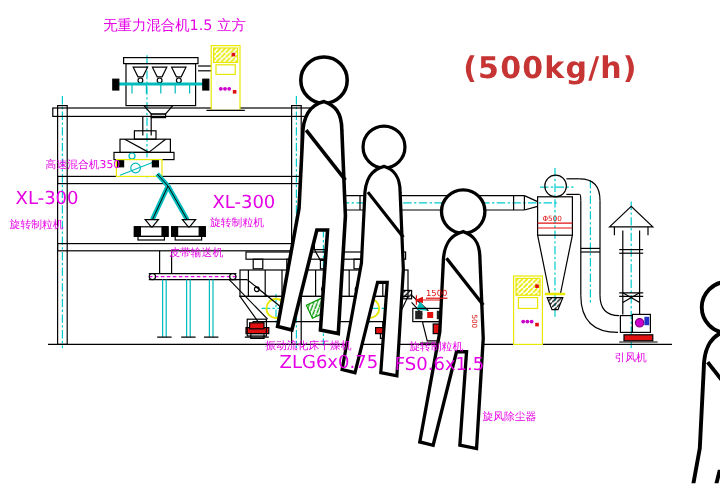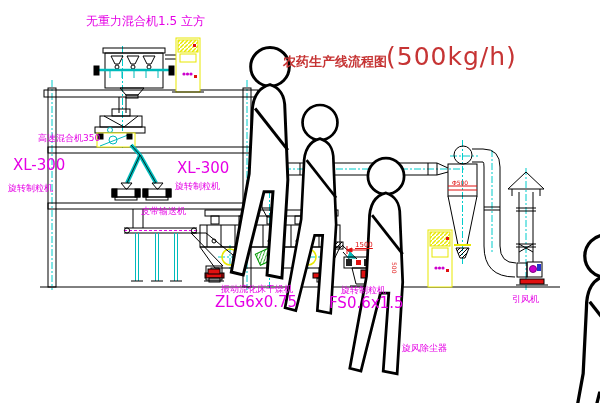--- a/index.html
+++ b/index.html
@@ -8,21 +8,21 @@
   .canvas svg{position:absolute;left:0;top:0;}
   .lbl{position:absolute;color:#E500E5;line-height:1;white-space:nowrap;}
   .s9{font-size:9px;}
   .s10{font-size:12px;}
   .s15{font-size:15px;letter-spacing:0px;}
   .dim{position:absolute;color:#E01010;line-height:1;white-space:nowrap;font-size:7px;}
   .dim-v{writing-mode:vertical-rl;font-size:6px;}
   .title-cn{position:absolute;left:283px;top:55px;color:#C63434;font-size:13px;
             font-weight:bold;line-height:1;white-space:nowrap;}
   .title-cap{position:absolute;left:386px;top:44px;color:#C63434;font-size:25px;
-             font-weight:normal;line-height:1;white-space:nowrap;letter-spacing:1px;}
+             font-weight:bold;line-height:1;white-space:nowrap;letter-spacing:1px;}
 </style>
 </head>
 <body>
 
 <div class="canvas">
 
 <svg width="600" height="403" viewBox="0 0 600 403" fill="none" stroke="#000" stroke-width="1">
   <defs>
     <pattern id="yhatch" width="4" height="4" patternUnits="userSpaceOnUse">
       <path d="M0,4 L4,0" stroke="#E8E800" stroke-width="1.4"></path>
@@ -308,36 +308,35 @@
     <circle cx="443" cy="268" r="1.6" fill="#CC00CC" stroke="none"></circle>
     <rect x="446" y="269" width="3" height="3" fill="#E01010" stroke="none"></rect>
   </g>
 
   <use href="#person" transform="translate(84,43) scale(0.62)"></use>
   <use href="#person" transform="translate(152,101) scale(0.56)"></use>
   <use href="#person" transform="translate(212,154) scale(0.58)"></use>
   <use href="#person" transform="translate(402,230) scale(0.68)"></use>
 </svg>
 
-<span class="title-cn">农药生产线流程图</span>
 <span class="title-cap">(500kg/h)</span>
 
 <span class="lbl s10" style="left:86px;top:15px;">无重力混合机1.5 立方</span>
 <span class="lbl s9" style="left:38px;top:109px;margin-top:25px;">高速混合机350</span>
 
 <span class="lbl s15" style="left:13px;top:158px;">XL-300</span>
 <span class="lbl s9" style="left:8px;top:184px;">旋转制粒机</span>
 
 <span class="lbl s15" style="left:177px;top:161px;">XL-300</span>
 <span class="lbl s9" style="left:175px;top:182px;">旋转制粒机</span>
 
 <span class="lbl s9" style="left:141px;top:207px;">皮带输送机</span>
 
 <span class="lbl s9" style="left:221px;top:285px;text-align:center;">振动流化床干燥机</span>
-<span class="lbl s15" style="left:215px;top:295px;text-align:center;">ZLG6x0.75</span>
+<span class="lbl s15" style="left:233px;top:295px;text-align:center;">ZLG6x0.75</span>
 
 <span class="lbl s9" style="left:341px;top:286px;">旋转制粒机</span>
 <span class="lbl s15" style="left:329px;top:296px;">FS0.6x1.5</span>
 
 <span class="lbl s9" style="left:402px;top:296px;margin-top:48px;">旋风除尘器</span>
 <span class="lbl s9" style="left:512px;top:295px;">引风机</span>
 
 <span class="dim" style="left:355px;top:242px;text-decoration:underline;">1500</span>
 <span class="dim dim-v" style="left:391px;top:262px;">500</span>
 <span class="dim" style="left:452px;top:180px;font-size:6px;">Φ500</span>

